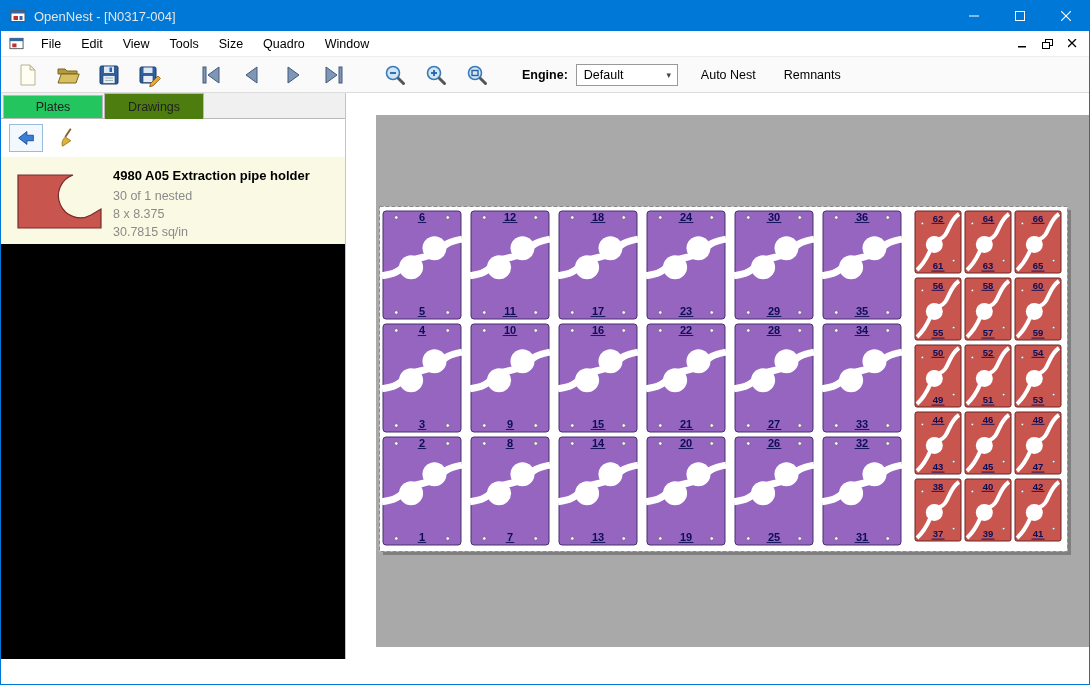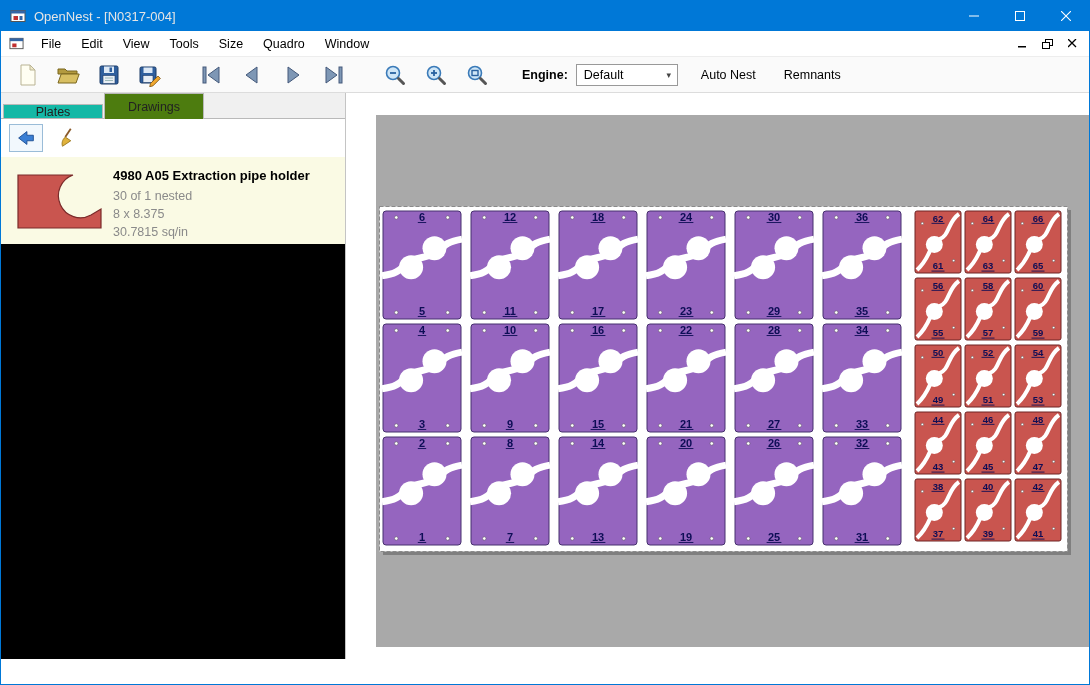--- a/index.html
+++ b/index.html
@@ -24,21 +24,21 @@
   .group-gap { width:20px; }
   .engine-label { font-weight:bold; margin-left:30px; margin-right:8px; }
   .combo { width:102px; height:22px; border:1px solid #999; background:#fff; display:flex; align-items:center; padding-left:7px; }
   .combo .arrow { margin-left:auto; width:16px; text-align:center; color:#444; font-size:9px; }
   .tool-text-btn { margin-left:18px; padding:4px 5px; }
 
   .body { position:absolute; top:92px; left:0; right:0; bottom:25px; display:flex; }
 
   .left-panel { width:345px; background:#fff; border-right:1px solid #c4c4c4; display:flex; flex-direction:column; }
   .tabstrip { height:26px; background:#f0f0f0; display:flex; align-items:flex-end; border-bottom:1px solid #b9b9b9; padding-left:2px; }
-  .tab { height:14px; min-width:100px; display:flex; align-items:center; justify-content:center; background:#14b8a6; border:1px solid #b9b9b9; border-bottom:none; margin-right:1px; color:#222; }
+  .tab { height:23px; min-width:100px; display:flex; align-items:center; justify-content:center; background:#22c55e; border:1px solid #b9b9b9; border-bottom:none; margin-right:1px; color:#222; }
   .tab.active { background:#4d7c0f; height:26px; margin-bottom:-1px; z-index:2; }
   .panel-tools { height:38px; display:flex; align-items:center; padding-left:8px; gap:8px; background:#fff; }
   .panel-tool-btn { width:34px; height:28px; display:flex; align-items:center; justify-content:center; border:1px solid #9abcd8; background:#f2f8fd; }
   .panel-tool-btn.flat { border:1px solid transparent; background:transparent; }
   .drawing-list { flex:1; overflow:hidden; background:#000000; }
   .drawing-item { height:87px; background:#fafae4; display:flex; padding:8px 6px; }
   .thumb { width:106px; display:flex; align-items:center; justify-content:center; }
   .meta { flex:1; padding-top:3px; }
   .meta .title { font-weight:bold; font-size:13px; margin-bottom:4px; }
   .meta .sub { color:#8a8a8a; line-height:18px; }

